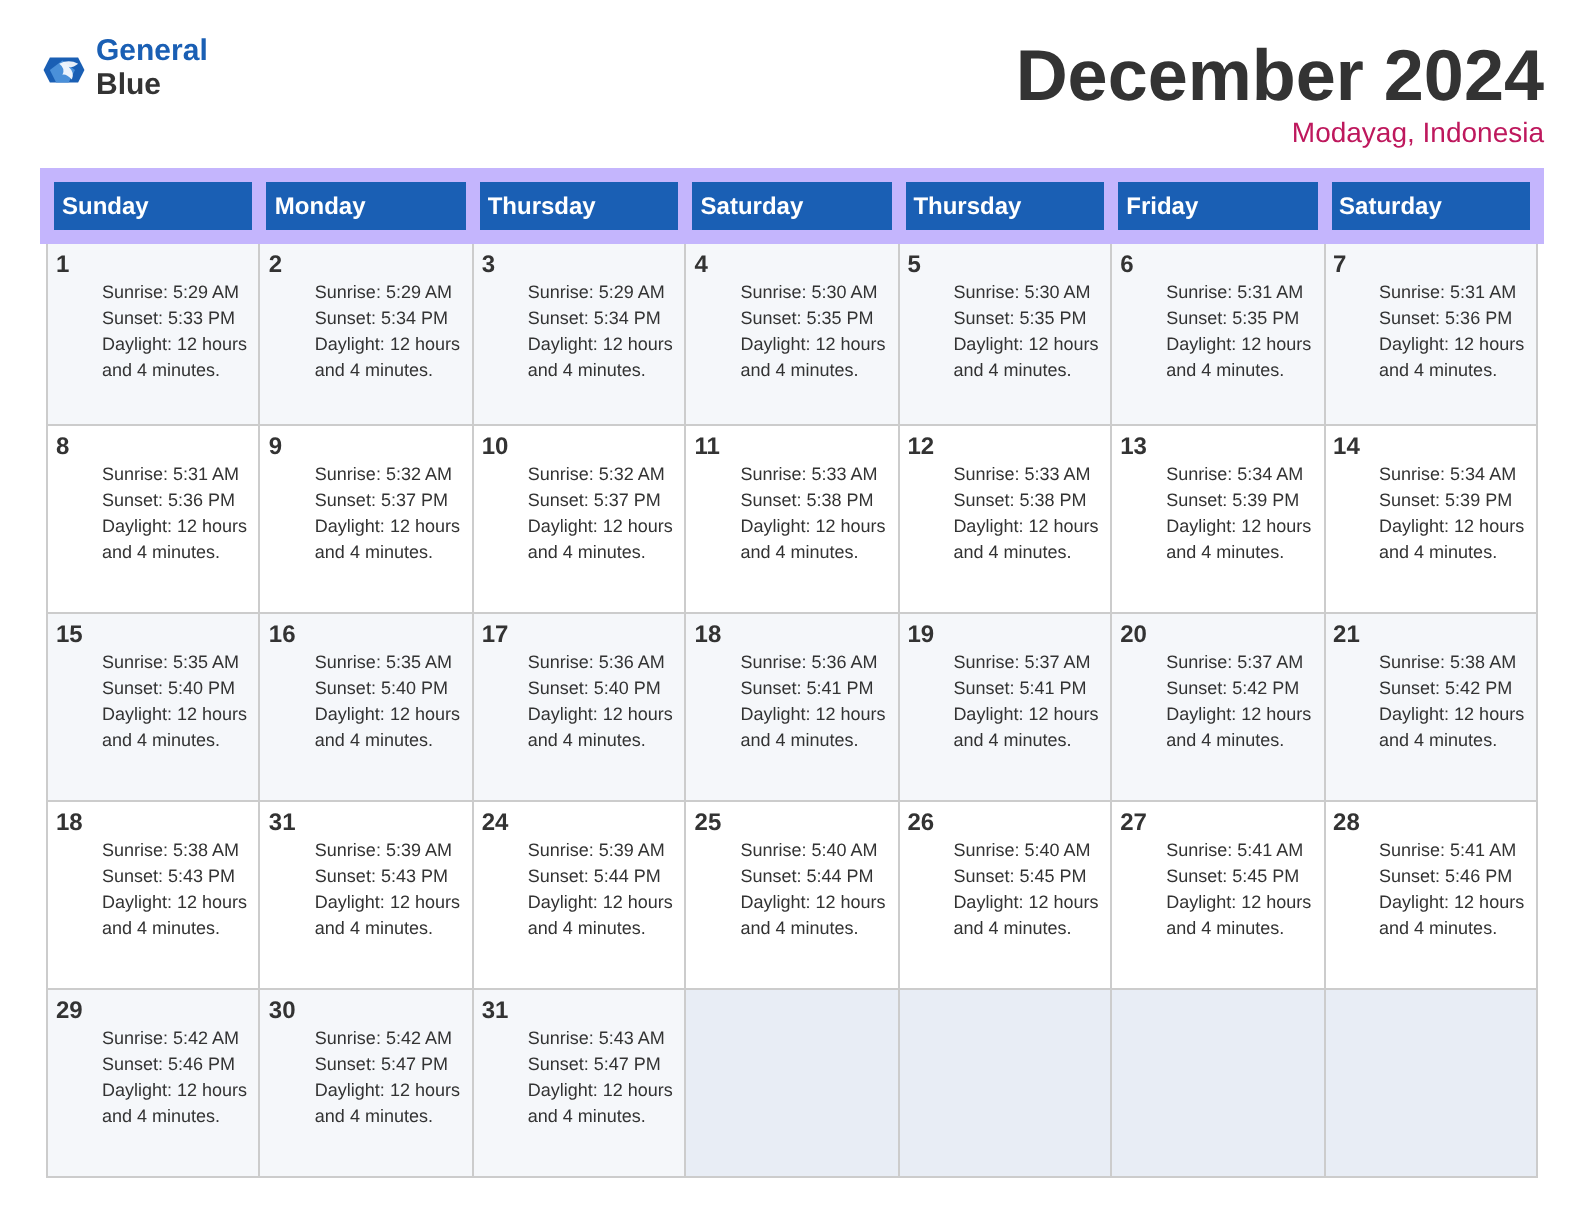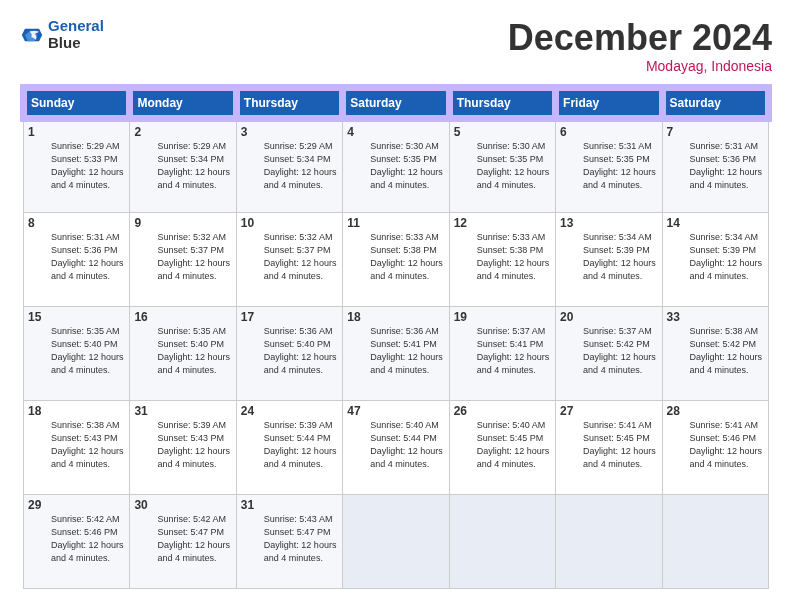--- a/index.html
+++ b/index.html
@@ -217,39 +217,39 @@
           </td>
           <td>
             <span class="day-num">19</span>
             <div class="day-info">Sunrise: 5:37 AM<br>Sunset: 5:41 PM<br>Daylight: 12 hours<br>and 4 minutes.</div>
           </td>
           <td>
             <span class="day-num">20</span>
             <div class="day-info">Sunrise: 5:37 AM<br>Sunset: 5:42 PM<br>Daylight: 12 hours<br>and 4 minutes.</div>
           </td>
           <td>
-            <span class="day-num">33</span>
+            <span class="day-num">21</span>
             <div class="day-info">Sunrise: 5:38 AM<br>Sunset: 5:42 PM<br>Daylight: 12 hours<br>and 4 minutes.</div>
           </td>
         </tr>
         <tr>
           <td>
             <span class="day-num">18</span>
             <div class="day-info">Sunrise: 5:38 AM<br>Sunset: 5:43 PM<br>Daylight: 12 hours<br>and 4 minutes.</div>
           </td>
           <td>
             <span class="day-num">31</span>
             <div class="day-info">Sunrise: 5:39 AM<br>Sunset: 5:43 PM<br>Daylight: 12 hours<br>and 4 minutes.</div>
           </td>
           <td>
             <span class="day-num">24</span>
             <div class="day-info">Sunrise: 5:39 AM<br>Sunset: 5:44 PM<br>Daylight: 12 hours<br>and 4 minutes.</div>
           </td>
           <td>
-            <span class="day-num">47</span>
+            <span class="day-num">25</span>
             <div class="day-info">Sunrise: 5:40 AM<br>Sunset: 5:44 PM<br>Daylight: 12 hours<br>and 4 minutes.</div>
           </td>
           <td>
             <span class="day-num">26</span>
             <div class="day-info">Sunrise: 5:40 AM<br>Sunset: 5:45 PM<br>Daylight: 12 hours<br>and 4 minutes.</div>
           </td>
           <td>
             <span class="day-num">27</span>
             <div class="day-info">Sunrise: 5:41 AM<br>Sunset: 5:45 PM<br>Daylight: 12 hours<br>and 4 minutes.</div>
           </td>

